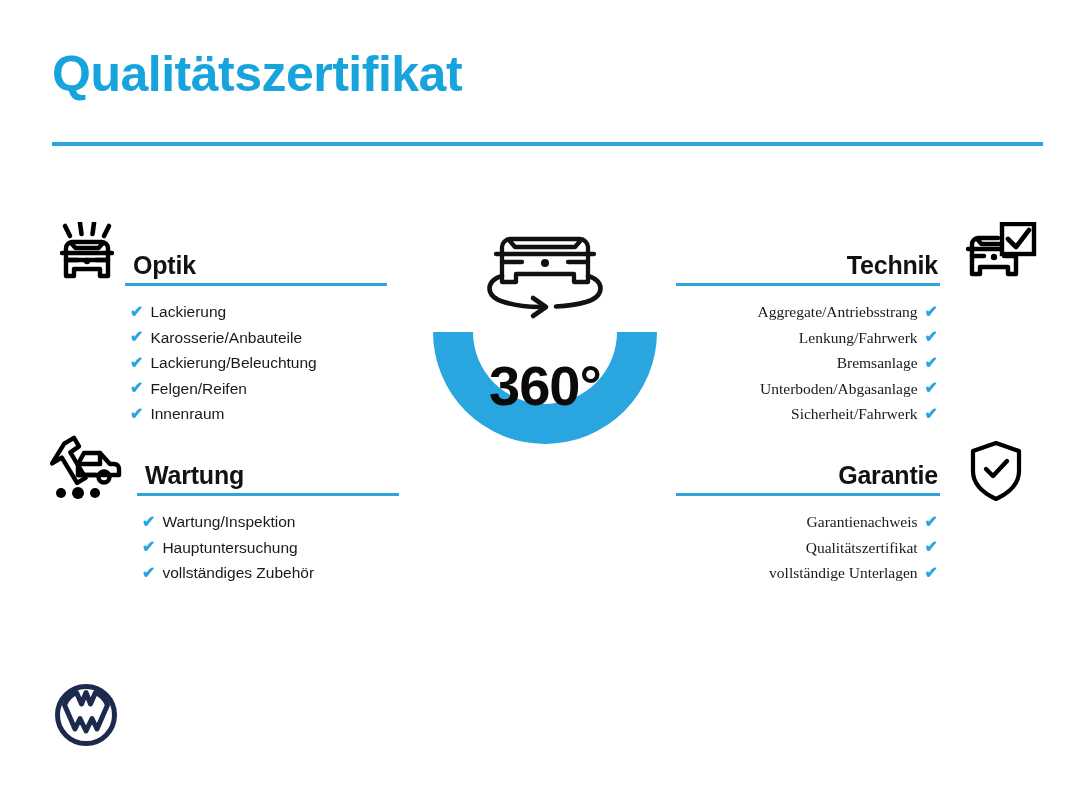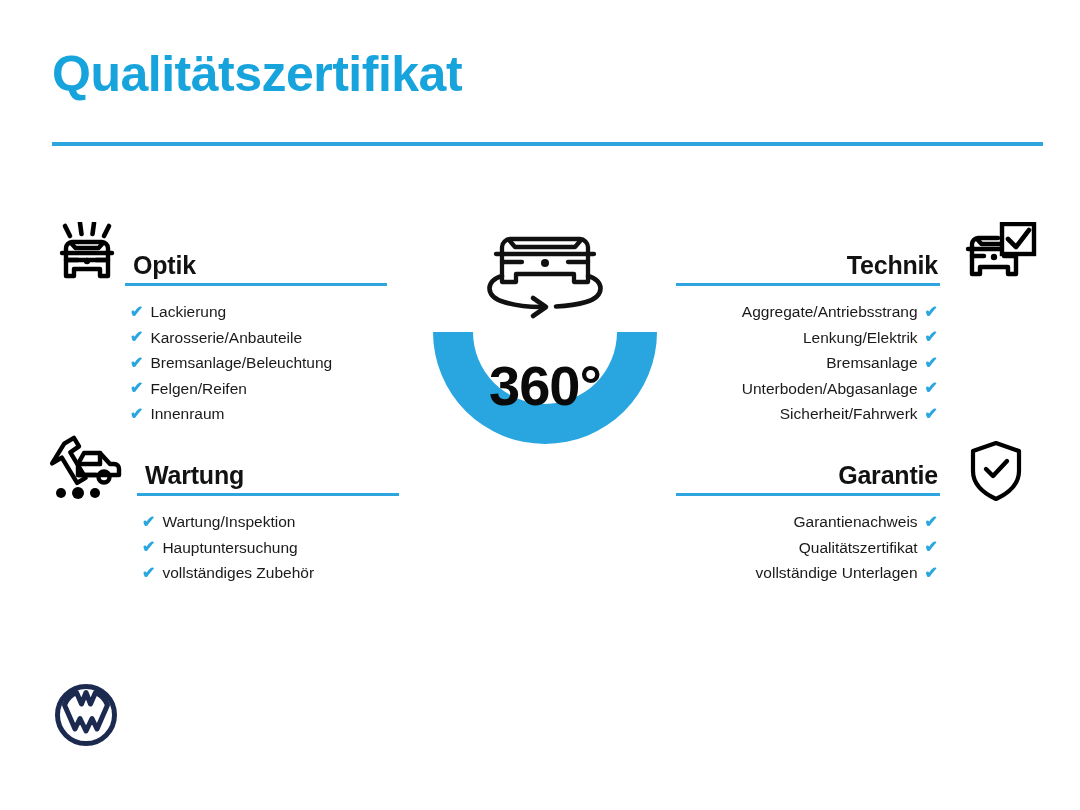--- a/index.html
+++ b/index.html
@@ -87,21 +87,21 @@
     display: inline-block;
   }
 
   
   .section.left .section-title { left: 8px; }
   .section.left .list li { justify-content: flex-start; }
   .section.left .check { margin-right: 7px; }
 
   
   .section.right .section-title { right: 2px; text-align: right; }
-  .section.right .list li { justify-content: flex-end; }
+  .section.right .list li { justify-content: flex-end; font-family: Liberation Serif, serif; }
   .section.right .check { margin-left: 7px; }
 
   
   #sec-optik    { left: 125px; top: 242px; width: 262px; }
   #sec-wartung  { left: 137px; top: 452px; width: 262px; }
   #sec-technik  { left: 676px; top: 242px; width: 264px; }
   #sec-garantie { left: 676px; top: 452px; width: 264px; }
 
   #sec-optik .list, #sec-wartung .list { padding-left: 5px; padding-top: 13px; }
   #sec-technik .list, #sec-garantie .list { padding-right: 2px; padding-top: 13px; }
@@ -235,21 +235,21 @@
       <li>
           <span class="check">✔</span>
           <span>Lackierung</span>
         </li>
       <li>
           <span class="check">✔</span>
           <span>Karosserie/Anbauteile</span>
         </li>
       <li>
           <span class="check">✔</span>
-          <span>Bremsanlage/Beleuchtung</span>
+          <span>Lackierung/Beleuchtung</span>
         </li>
       <li>
           <span class="check">✔</span>
           <span>Felgen/Reifen</span>
         </li>
       <li>
           <span class="check">✔</span>
           <span>Innenraum</span>
         </li>
     </ul>
@@ -280,21 +280,21 @@
     <div class="section-head">
       <div class="section-title">Technik</div>
       <div class="section-underline"></div>
     </div>
     <ul class="list">
       <li>
           <span>Aggregate/Antriebsstrang</span>
           <span class="check">✔</span>
         </li>
       <li>
-          <span>Lenkung/Elektrik</span>
+          <span>Lenkung/Fahrwerk</span>
           <span class="check">✔</span>
         </li>
       <li>
           <span>Bremsanlage</span>
           <span class="check">✔</span>
         </li>
       <li>
           <span>Unterboden/Abgasanlage</span>
           <span class="check">✔</span>
         </li>

